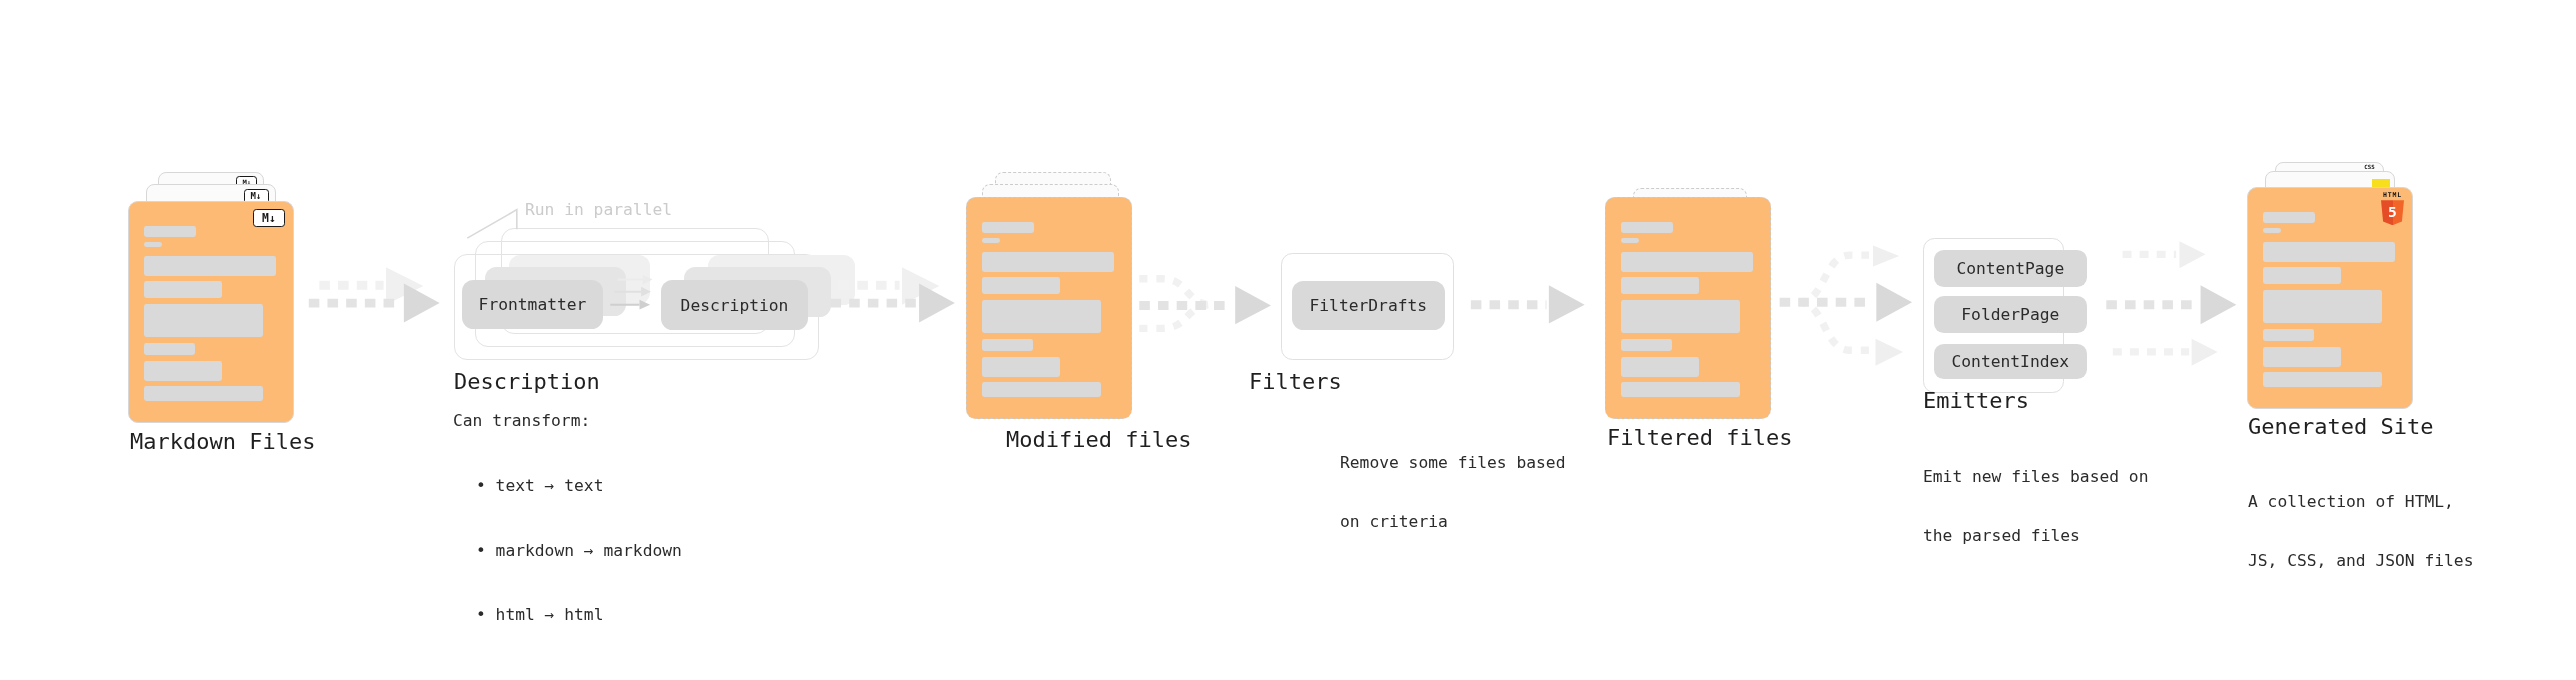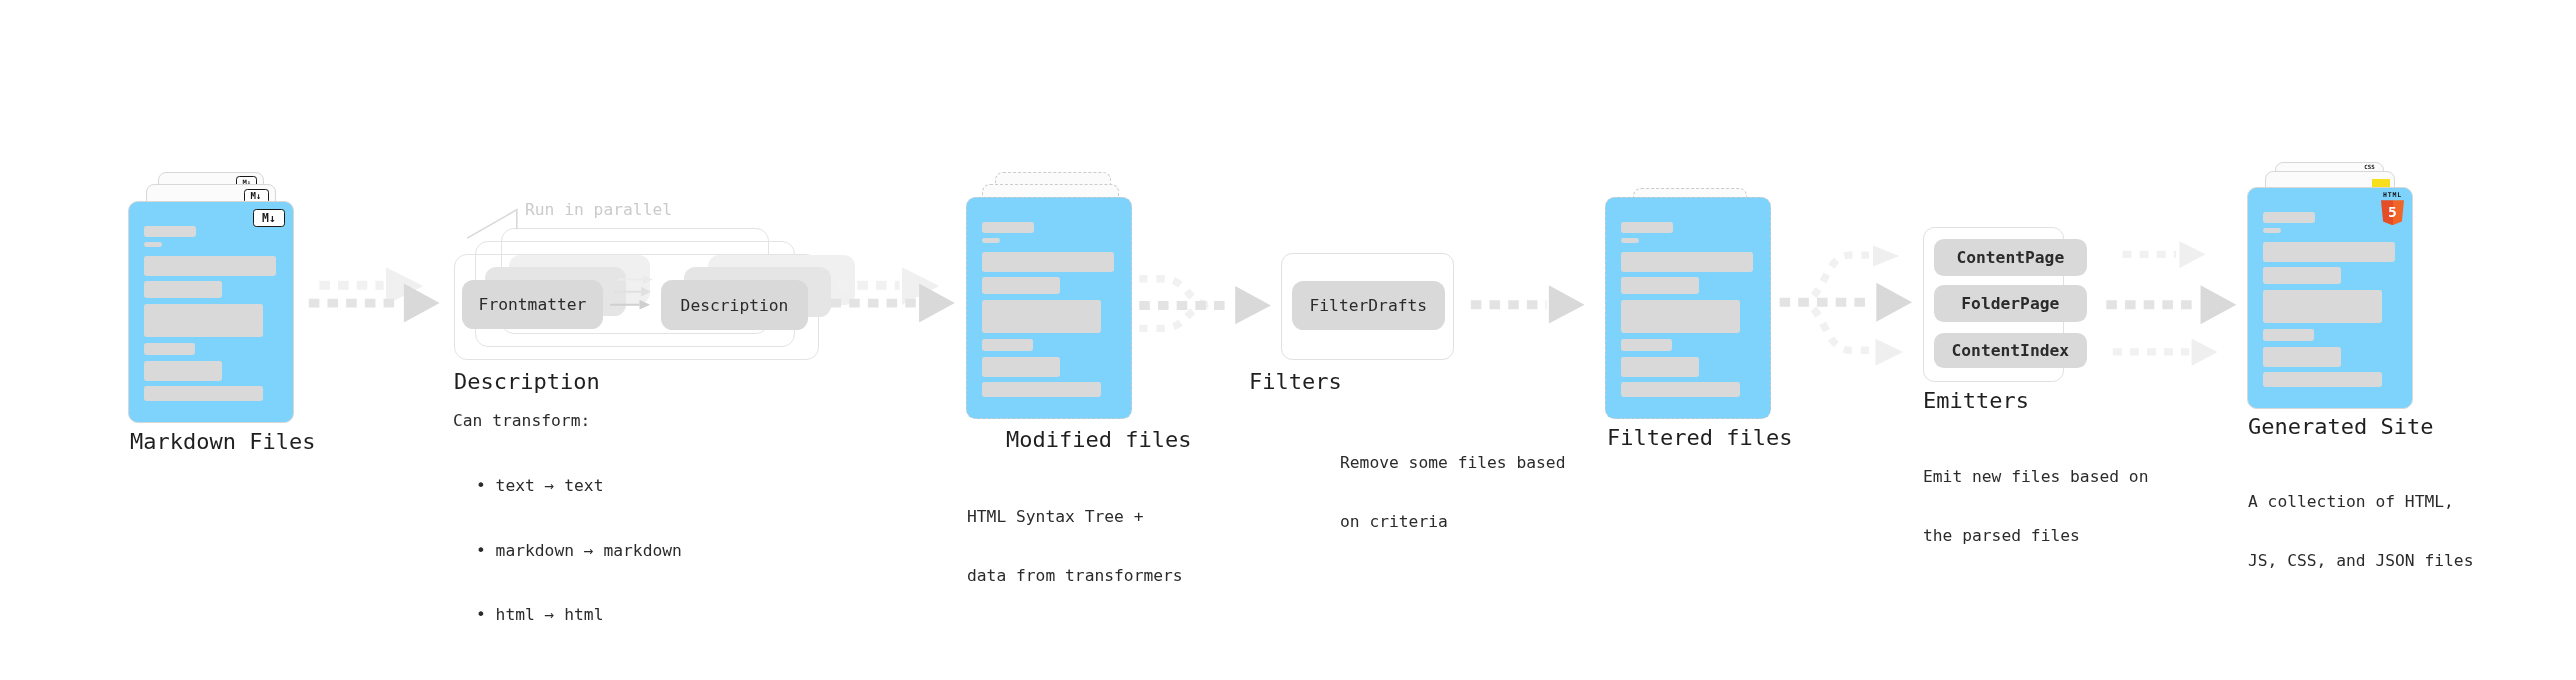--- a/index.html
+++ b/index.html
@@ -1,20 +1,20 @@
 <!DOCTYPE html>
 <html style="font-size:13px"><head>
 <meta charset="utf-8">
 <style>
   html,body{margin:0;padding:0;background:#fff;}
   .canvas{position:relative;width:2576px;height:681px;background:#ffffff;overflow:hidden;
           font-family:"DejaVu Sans Mono","Liberation Mono",monospace;}
 
   
-  .card{position:absolute;background:#7dd3fc;border:1.6px solid #d7d7d7;border-radius:9.8px;box-sizing:border-box;}
+  .card{position:absolute;background:#fdba74;border:1.6px solid #d7d7d7;border-radius:9.8px;box-sizing:border-box;}
   .card.dashed{border:1.6px dashed #cccccc;}
   .backlayer{position:absolute;background:#fbfbfb;border:1.6px solid #d7d7d7;border-radius:8.1px;box-sizing:border-box;}
   .backlayer.dashed{border:1.6px dashed #cccccc;}
   .bar{position:absolute;background:#d9d9d9;border-radius:2.4px;}
 
   
   .md-badge{position:absolute;background:#ffffff;border:1.6px solid #1a1a1a;border-radius:3.3px;color:#1a1a1a;
             font-weight:bold;display:flex;align-items:center;justify-content:center;box-sizing:border-box;}
   .md-front{width:32px;height:18.7px;font-size:11.4px;top:6.5px;right:8.1px;}
   .md-mid{width:25px;height:14.6px;font-size:9px;top:4.1px;right:6.5px;}
@@ -102,24 +102,20 @@
       <div class="bar" style="left: 14.6px; top: 23.6px; width: 52px; height: 11.4px;"></div>
       <div class="bar" style="left: 14.6px; top: 40px; width: 18px; height: 4.9px;"></div>
       <div class="bar" style="left: 14.6px; top: 54px; width: 132px; height: 19.5px;"></div>
       <div class="bar" style="left: 14.6px; top: 79px; width: 78px; height: 17px;"></div>
       <div class="bar" style="left: 14.6px; top: 102px; width: 119px; height: 33px;"></div>
       <div class="bar" style="left: 14.6px; top: 141px; width: 51px; height: 12.2px;"></div>
       <div class="bar" style="left: 14.6px; top: 159px; width: 78px; height: 19.5px;"></div>
       <div class="bar" style="left: 14.6px; top: 184px; width: 119px; height: 15.4px;"></div>
     </div>
   <div class="stage-label" style="left:1006px;top:426px;">Modified files</div>
-  <div class="stage-desc" style="left:967px;top:468px;">
-    <div>HTML Syntax Tree +</div>
-    <div>data from transformers</div>
-  </div>
 
   <div class="panel" style="left:1281px;top:253px;width:173px;height:107px;">
     <div class="pill" style="left:9.8px;top:27px;width:153px;height:49px;">FilterDrafts</div>
   </div>
   <div class="stage-label" style="left:1249px;top:368px;">Filters</div>
   <div class="stage-desc" style="left:1340px;top:414px;">
     <div>Remove some files based</div>
     <div>on criteria</div>
   </div>
 
@@ -129,21 +125,21 @@
       <div class="bar" style="left: 14.6px; top: 40px; width: 18px; height: 4.9px;"></div>
       <div class="bar" style="left: 14.6px; top: 54px; width: 132px; height: 19.5px;"></div>
       <div class="bar" style="left: 14.6px; top: 79px; width: 78px; height: 17px;"></div>
       <div class="bar" style="left: 14.6px; top: 102px; width: 119px; height: 33px;"></div>
       <div class="bar" style="left: 14.6px; top: 141px; width: 51px; height: 12.2px;"></div>
       <div class="bar" style="left: 14.6px; top: 159px; width: 78px; height: 19.5px;"></div>
       <div class="bar" style="left: 14.6px; top: 184px; width: 119px; height: 15.4px;"></div>
     </div>
   <div class="stage-label" style="left:1607px;top:424px;">Filtered files</div>
 
-  <div class="panel" style="left:1923px;top:227px;width:141px;height:155px;font-weight:bold;">
+  <div class="panel" style="left:1923px;top:238px;width:141px;height:155px;">
     <div class="pill" style="left:9.8px;top:10.6px;width:153px;height:37px;border-radius:9.8px;">ContentPage</div>
     <div class="pill" style="left:9.8px;top:57px;width:153px;height:37px;border-radius:9.8px;">FolderPage</div>
     <div class="pill" style="left:9.8px;top:105px;width:153px;height:35px;border-radius:9.8px;">ContentIndex</div>
   </div>
   <div class="stage-label" style="left:1923px;top:387px;">Emitters</div>
   <div class="stage-desc" style="left:1923px;top:428px;">
     <div>Emit new files based on</div>
     <div>the parsed files</div>
   </div>
 

